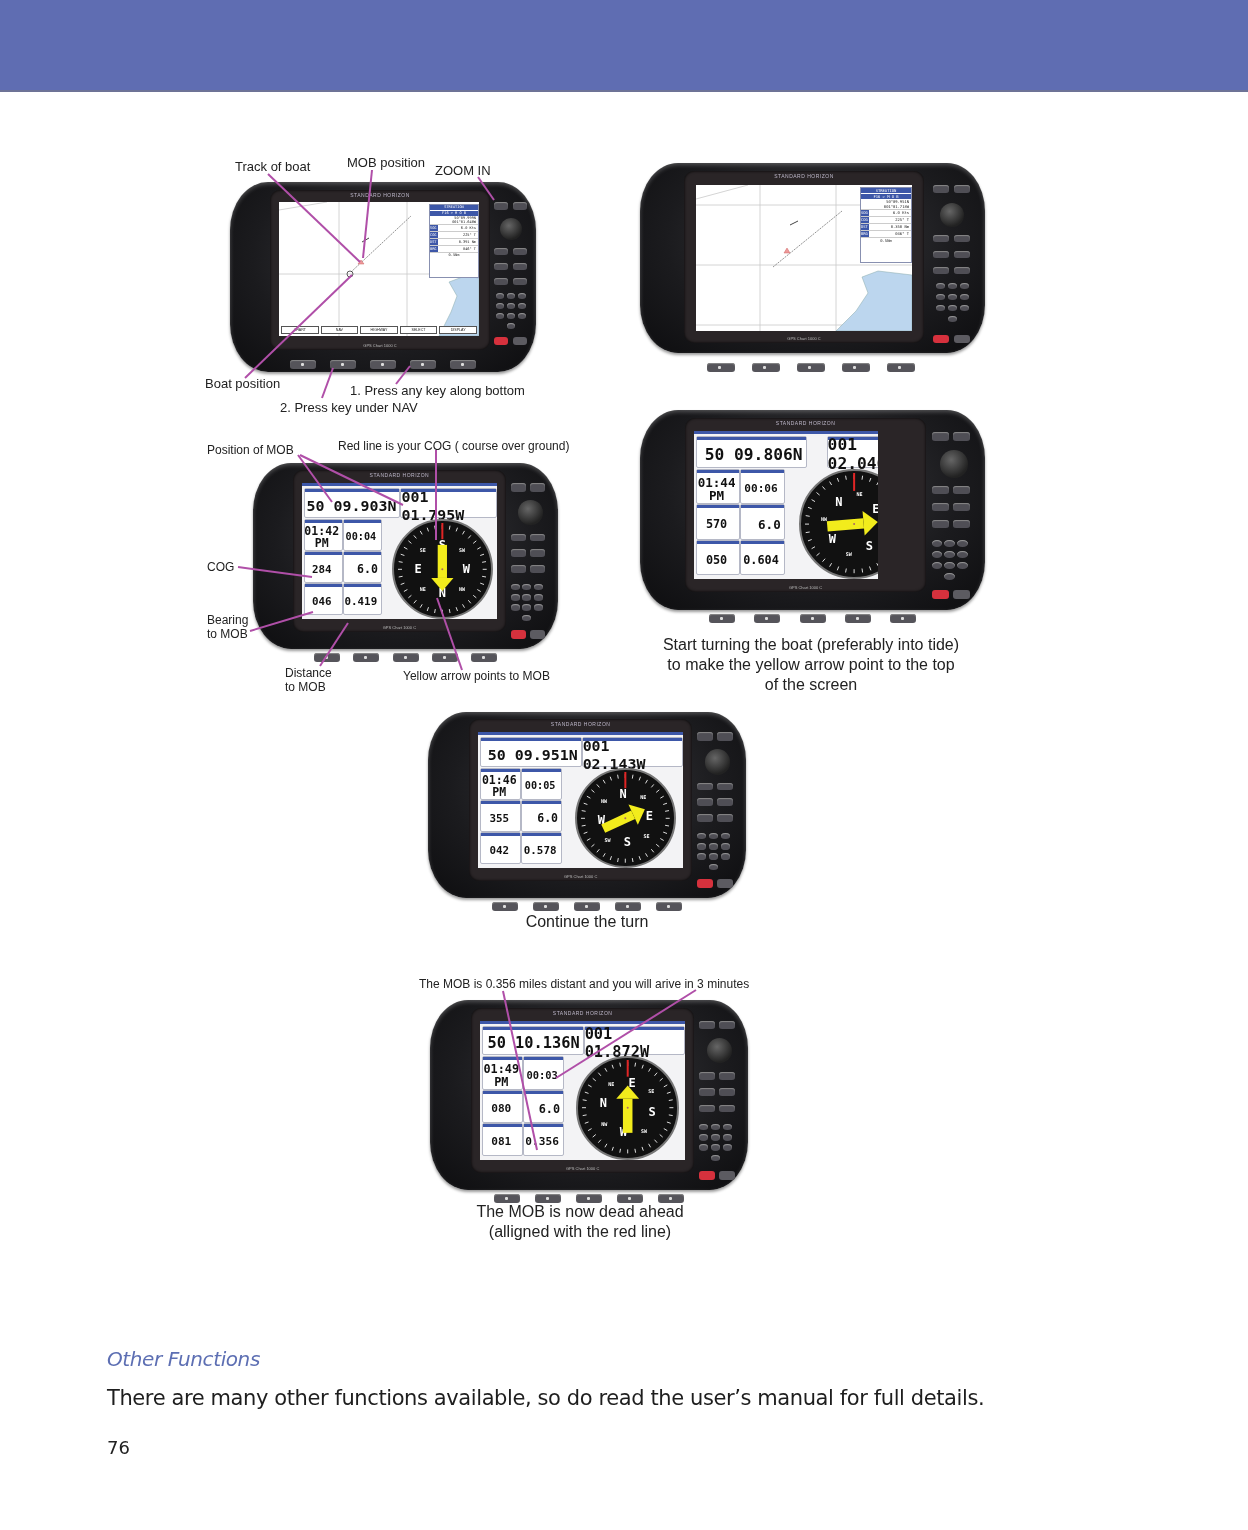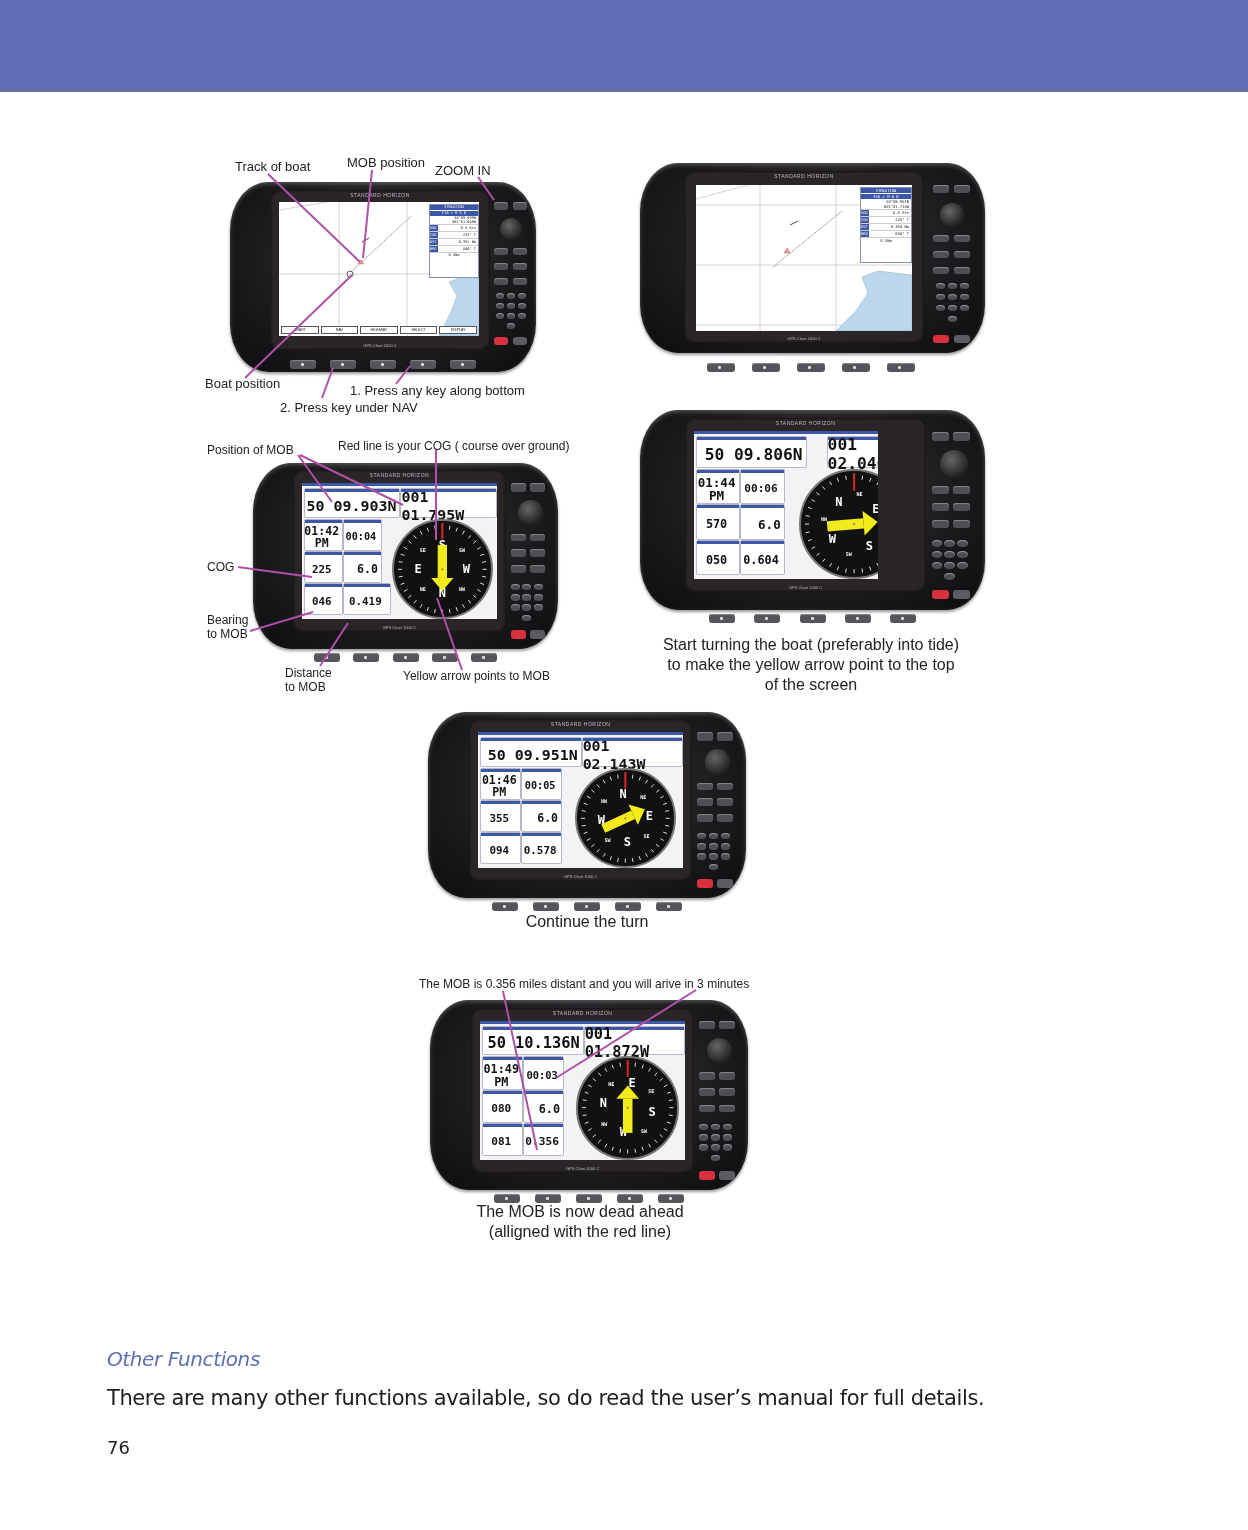--- a/index.html
+++ b/index.html
@@ -258,31 +258,31 @@
         <div class="fld" style="left: 2px; top: 35.164px; width: 37.145px; height: 30.2187px;">
             <div class="fh"></div>
             <div class="fv c" style="font-size: 11.5447px;">01:42<br>PM</div>
           </div>
         <div class="fld" style="left: 41.145px; top: 35.164px; width: 37.145px; height: 30.2187px;">
             <div class="fh"></div>
             <div class="fv c" style="font-size: 10.1865px;">00:04</div>
           </div>
         <div class="fld" style="left: 2px; top: 67.3827px; width: 37.145px; height: 30.2187px;">
             <div class="fh"></div>
-            <div class="fv c" style="font-size: 10.8656px;">225</div>
+            <div class="fv c" style="font-size: 10.8656px;">284</div>
           </div>
         <div class="fld" style="left: 41.145px; top: 67.3827px; width: 37.145px; height: 30.2187px;">
             <div class="fh"></div>
             <div class="fv" style="font-size: 11.5447px;">6.0</div>
           </div>
         <div class="fld" style="left: 2px; top: 99.6013px; width: 37.145px; height: 30.2187px;">
             <div class="fh"></div>
             <div class="fv c" style="font-size: 10.8656px;">046</div>
           </div>
-        <div class="fld" style="left: 41.145px; top: 99.6013px; width: 37.145px; height: 30.2187px; padding-left: 9px;">
+        <div class="fld" style="left: 41.145px; top: 99.6013px; width: 37.145px; height: 30.2187px;">
             <div class="fh"></div>
             <div class="fv c" style="font-size: 10.8656px;">0.419</div>
           </div>
         <div class="compass" style="left: 90.5536px; top: 35.164px; width: 96.6829px; height: 96.6829px;">
             <svg width="96.68287999999998" height="96.68287999999998">
               <line x1="48.3" y1="4.0" x2="48.3" y2="8.0" stroke="#ddd" stroke-width="1"></line>
               <line x1="56.0" y1="4.7" x2="55.3" y2="8.6" stroke="#ddd" stroke-width="1"></line>
               <line x1="63.5" y1="6.7" x2="62.1" y2="10.4" stroke="#ddd" stroke-width="1"></line>
               <line x1="70.5" y1="9.9" x2="68.5" y2="13.4" stroke="#ddd" stroke-width="1"></line>
               <line x1="76.8" y1="14.4" x2="74.3" y2="17.4" stroke="#ddd" stroke-width="1"></line>
@@ -520,21 +520,21 @@
         <div class="fld" style="left: 2px; top: 67.3827px; width: 38.874px; height: 30.2187px;">
             <div class="fh"></div>
             <div class="fv c" style="font-size: 10.8656px;">355</div>
           </div>
         <div class="fld" style="left: 42.874px; top: 67.3827px; width: 38.874px; height: 30.2187px;">
             <div class="fh"></div>
             <div class="fv" style="font-size: 11.5447px;">6.0</div>
           </div>
         <div class="fld" style="left: 2px; top: 99.6013px; width: 38.874px; height: 30.2187px;">
             <div class="fh"></div>
-            <div class="fv c" style="font-size: 10.8656px;">094</div>
+            <div class="fv c" style="font-size: 10.8656px;">042</div>
           </div>
         <div class="fld" style="left: 42.874px; top: 99.6013px; width: 38.874px; height: 30.2187px;">
             <div class="fh"></div>
             <div class="fv c" style="font-size: 10.8656px;">0.578</div>
           </div>
         <div class="compass" style="left: 96.8326px; top: 35.164px; width: 96.6829px; height: 96.6829px;">
             <svg width="96.68287999999998" height="96.68287999999998">
               <line x1="48.3" y1="4.0" x2="48.3" y2="8.0" stroke="#ddd" stroke-width="1"></line>
               <line x1="56.0" y1="4.7" x2="55.3" y2="8.6" stroke="#ddd" stroke-width="1"></line>
               <line x1="63.5" y1="6.7" x2="62.1" y2="10.4" stroke="#ddd" stroke-width="1"></line>

